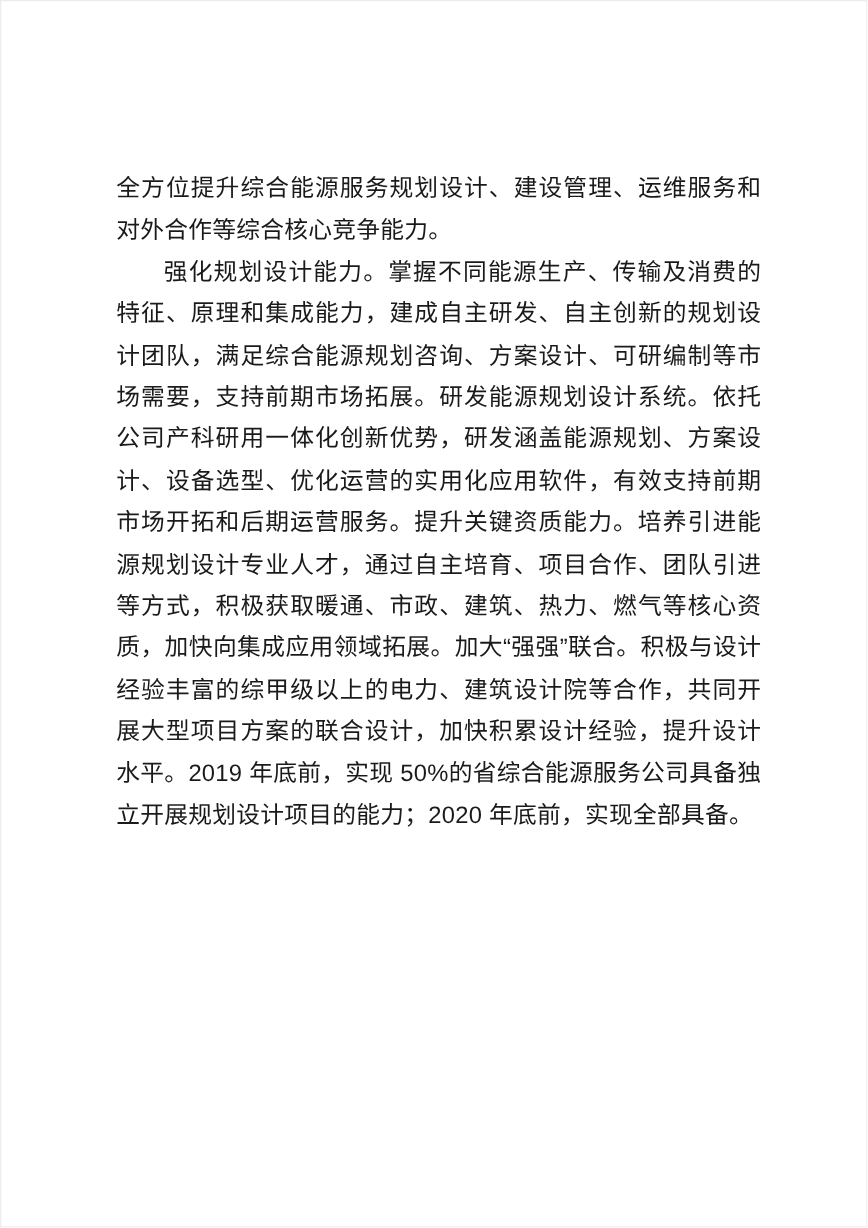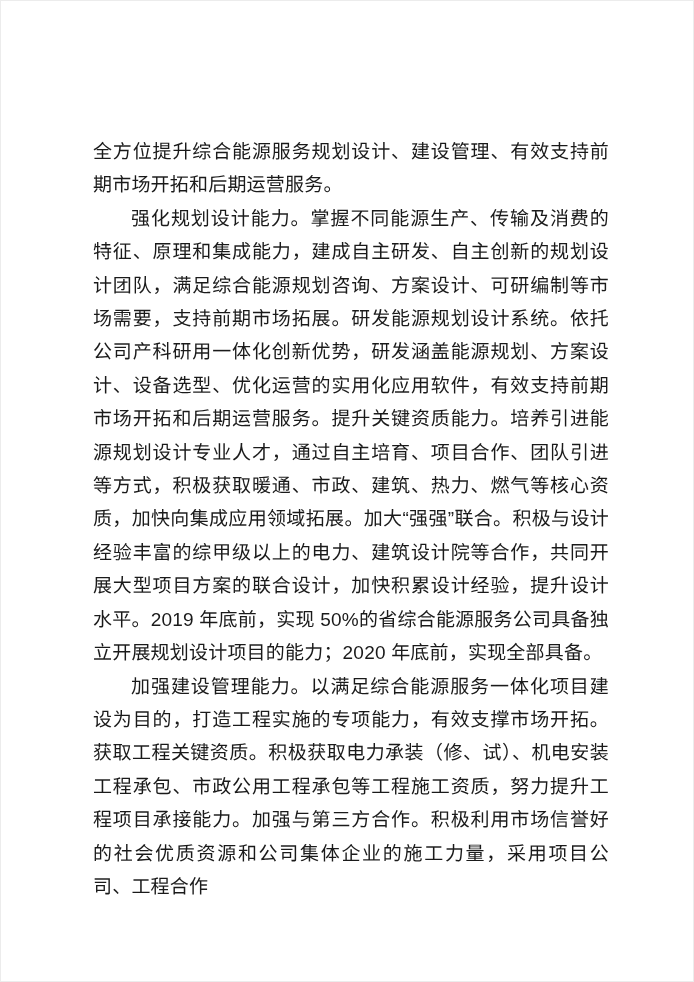--- a/index.html
+++ b/index.html
@@ -41,20 +41,19 @@
   .b {
     font-weight: 400;
   }
 </style>
 </head>
 <body>
 
 <div class="page">
   <div class="page-body">
 
-    <p class="para"><span>全方位提升综合能源服务规划设计、建设管理、有效支持前期市场开拓和后期运营服务。</span></p>
+    <p class="para"><span>全方位提升综合能源服务规划设计、建设管理、运维服务和对外合作等综合核心竞争能力。</span></p>
 
     <p class="para indent"><span class="b">强化规划设计能力。</span><span>掌握不同能源生产、传输及消费的特征、原理和集成能力，建成自主研发、自主创新的规划设计团队，满足综合能源规划咨询、方案设计、可研编制等市场需要，支持前期市场拓展。</span><span class="b">研发能源规划设计系统。</span><span>依托公司产科研用一体化创新优势，研发涵盖能源规划、方案设计、设备选型、优化运营的实用化应用软件，有效支持前期市场开拓和后期运营服务。</span><span class="b">提升关键资质能力。</span><span>培养引进能源规划设计专业人才，通过自主培育、项目合作、团队引进等方式，积极获取暖通、市政、建筑、热力、燃气等核心资质，加快向集成应用领域拓展。</span><span class="b">加大“强强”联合。</span><span>积极与设计经验丰富的综甲级以上的电力、建筑设计院等合作，共同开展大型项目方案的联合设计，加快积累设计经验，提升设计水平。2019 年底前，实现 50%的省综合能源服务公司具备独立开展规划设计项目的能力；2020 年底前，实现全部具备。</span></p>
 
-    <p class="para indent"><span class="b">加强建设管理能力。</span><span>以满足综合能源服务一体化项目建设为目的，打造工程实施的专项能力，有效支撑市场开拓。</span><span class="b">获取工程关键资质。</span><span>积极获取电力承装（修、试）、机电安装工程承包、市政公用工程承包等工程施工资质，努力提升工程项目承接能力。</span><span class="b">加强与第三方合作。</span><span>积极利用市场信誉好的社会优质资源和公司集体企业的施工力量，采用项目公司、工程合作</span></p>
 
   </div>
 </div>
 
 </body></html>

